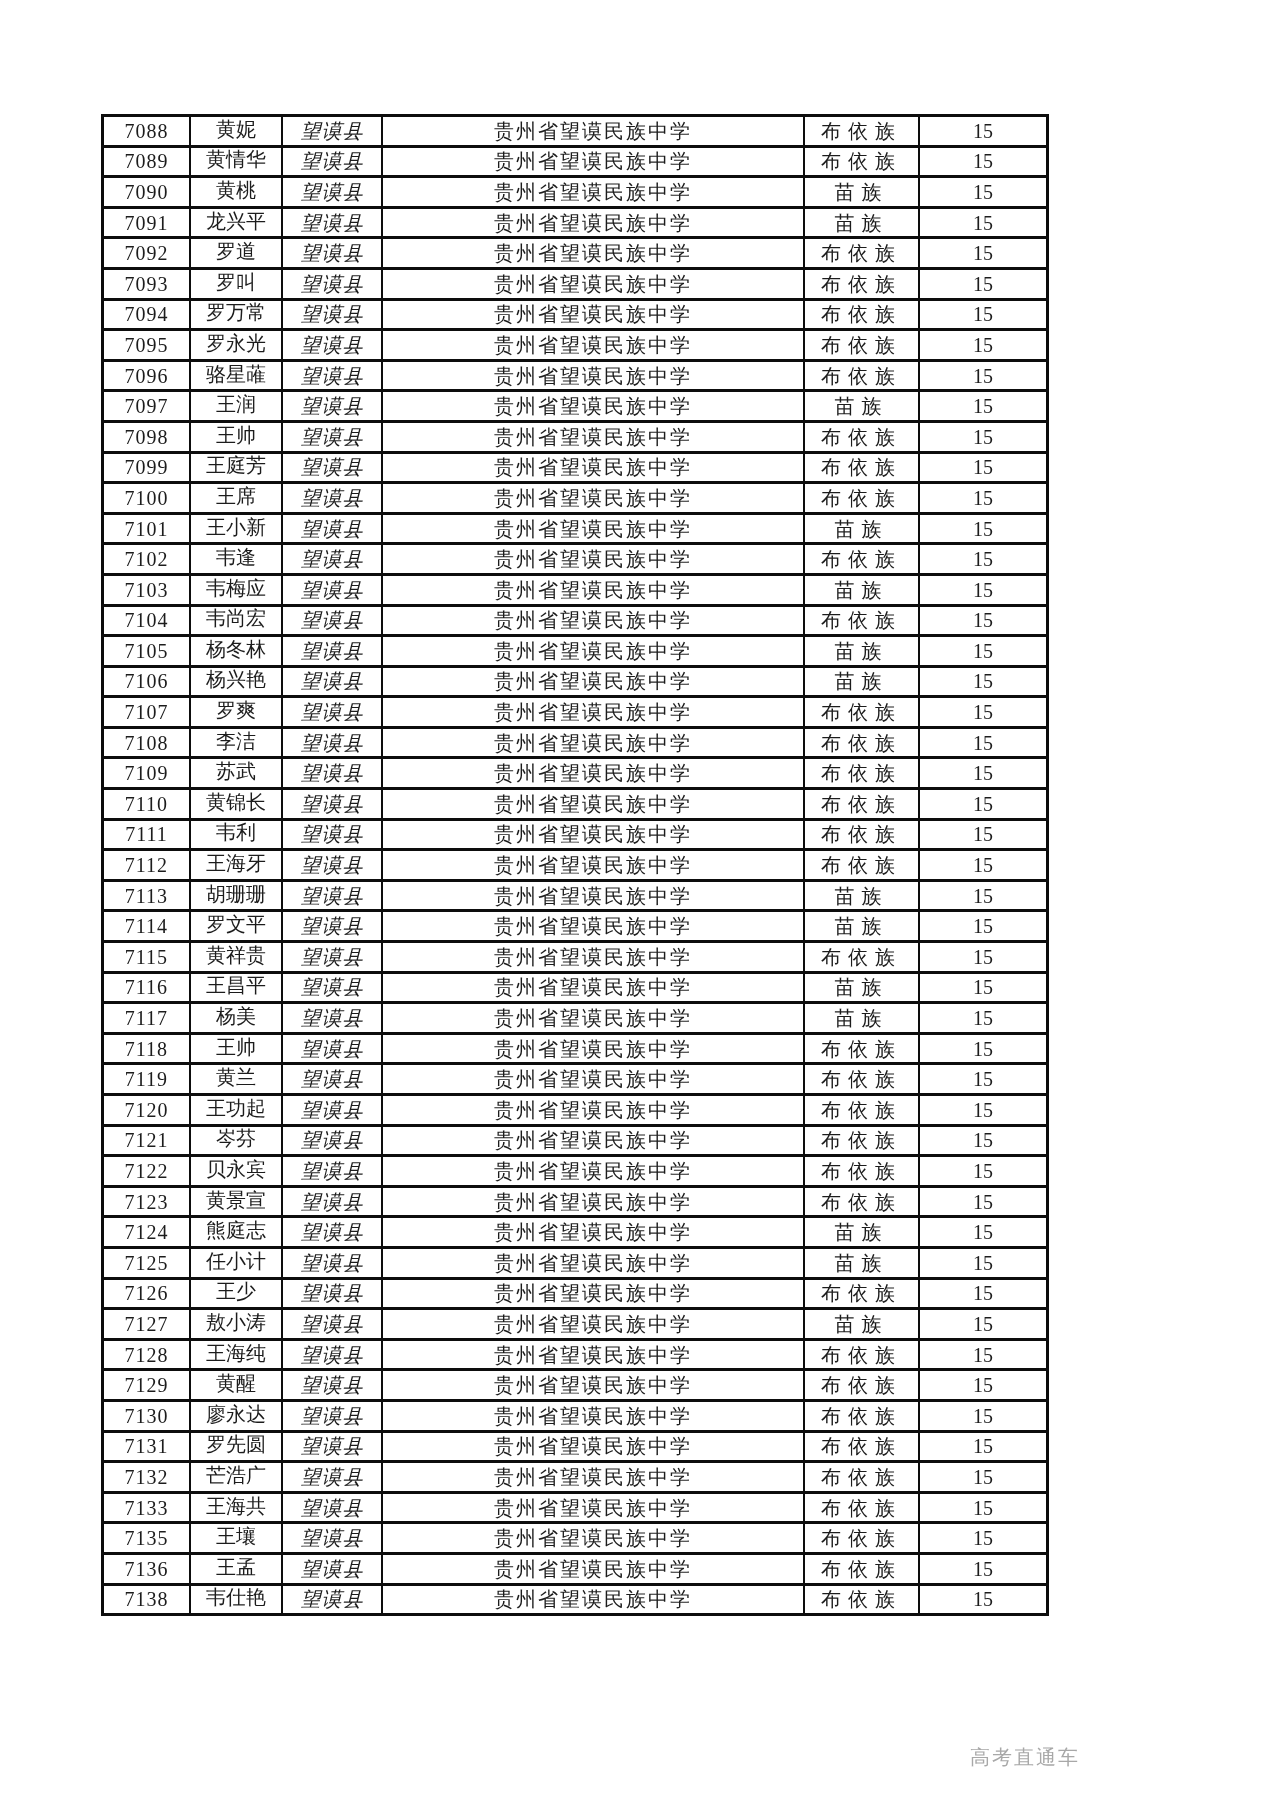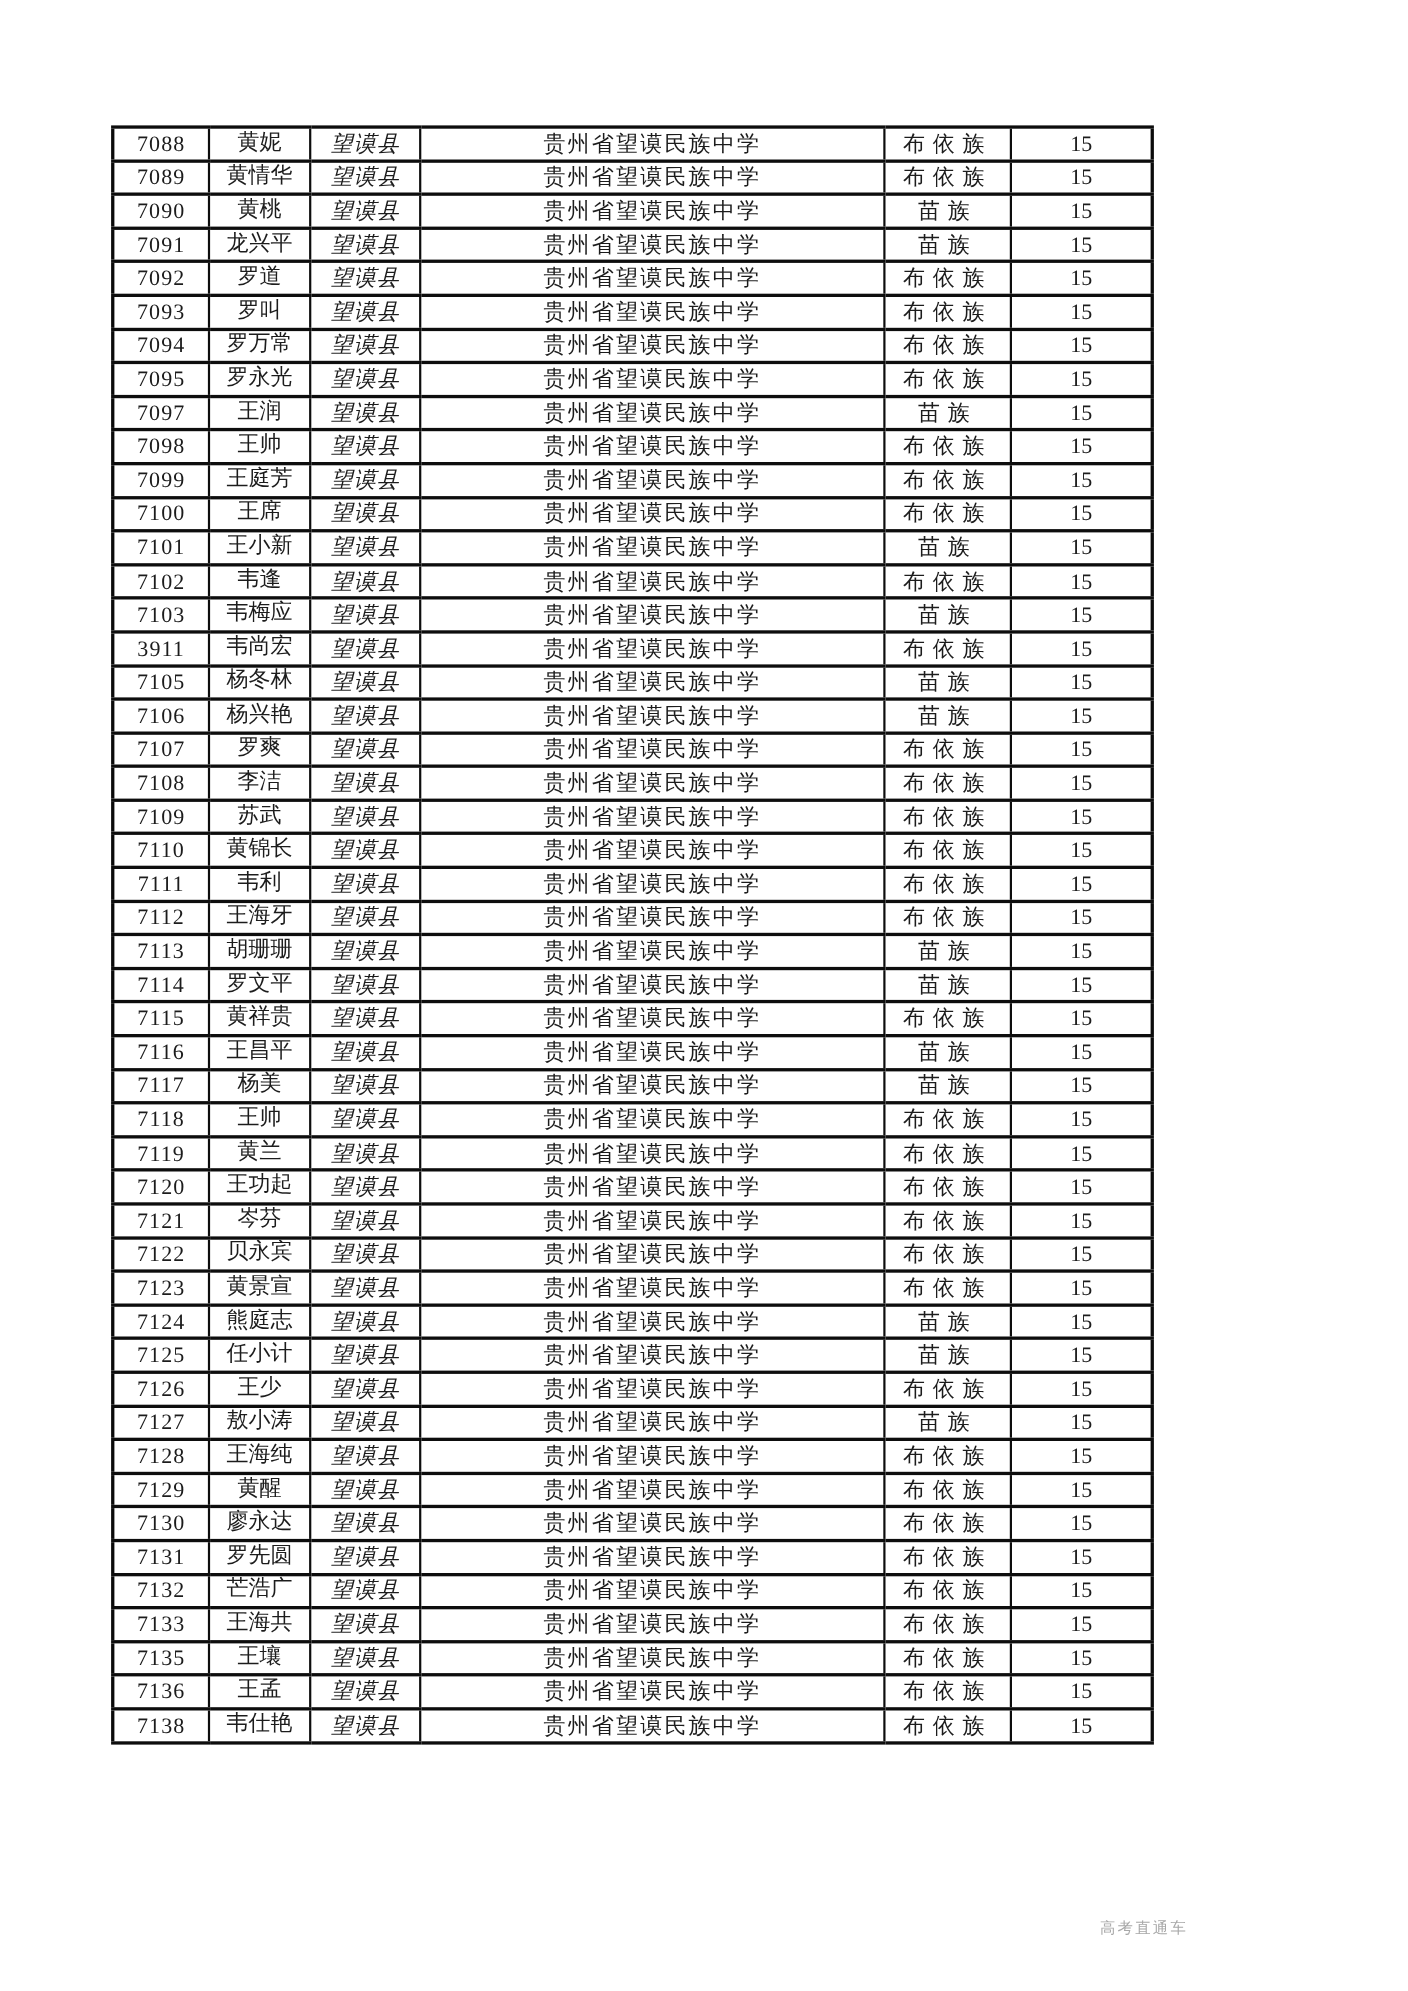--- a/index.html
+++ b/index.html
@@ -36,21 +36,21 @@
   }
   td.c-id{width:85px;font-size:21px;letter-spacing:1px;}
   td.c-name{width:90px;font-family:Liberation Mono, monospace;}
   td.c-county{width:98px;letter-spacing:1px;font-style:italic;}
   td.c-school{width:420px;letter-spacing:2px;margin-left:28px;}
   td.c-ethnicity{width:113px;letter-spacing:7px;padding-left:7px;}
   td.c-score{width:126px;font-size:21px;}
   .watermark{
     position:absolute;
     right:200px;top:1744px;
-    font-size:14px;
+    font-size:20px;
     letter-spacing:2px;
     color:#a8a8a8;
     font-family:"Liberation Sans","DejaVu Sans",sans-serif;
   }
 </style>
 </head>
 <body>
 
 <div class="page">
 
@@ -114,20 +114,28 @@
         </tr>
         <tr>
           <td class="c-id">7095</td>
           <td class="c-name">罗永光</td>
           <td class="c-county">望谟县</td>
           <td class="c-school">贵州省望谟民族中学</td>
           <td class="c-ethnicity">布依族</td>
           <td class="c-score">15</td>
         </tr>
         <tr>
+          <td class="c-id">7096</td>
+          <td class="c-name">骆星蓶</td>
+          <td class="c-county">望谟县</td>
+          <td class="c-school">贵州省望谟民族中学</td>
+          <td class="c-ethnicity">布依族</td>
+          <td class="c-score">15</td>
+        </tr>
+        <tr>
           <td class="c-id">7097</td>
           <td class="c-name">王润</td>
           <td class="c-county">望谟县</td>
           <td class="c-school">贵州省望谟民族中学</td>
           <td class="c-ethnicity">苗族</td>
           <td class="c-score">15</td>
         </tr>
         <tr>
           <td class="c-id">7098</td>
           <td class="c-name">王帅</td>
@@ -170,21 +178,21 @@
         </tr>
         <tr>
           <td class="c-id">7103</td>
           <td class="c-name">韦梅应</td>
           <td class="c-county">望谟县</td>
           <td class="c-school">贵州省望谟民族中学</td>
           <td class="c-ethnicity">苗族</td>
           <td class="c-score">15</td>
         </tr>
         <tr>
-          <td class="c-id">3911</td>
+          <td class="c-id">7104</td>
           <td class="c-name">韦尚宏</td>
           <td class="c-county">望谟县</td>
           <td class="c-school">贵州省望谟民族中学</td>
           <td class="c-ethnicity">布依族</td>
           <td class="c-score">15</td>
         </tr>
         <tr>
           <td class="c-id">7105</td>
           <td class="c-name">杨冬林</td>
           <td class="c-county">望谟县</td>

